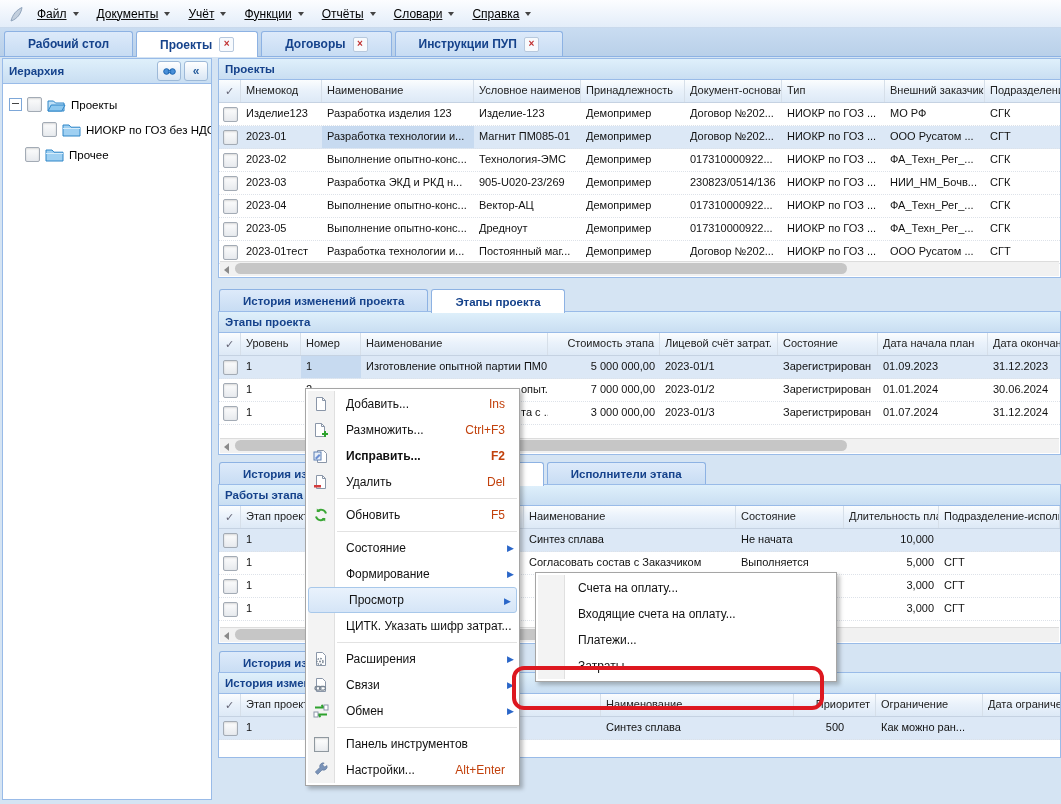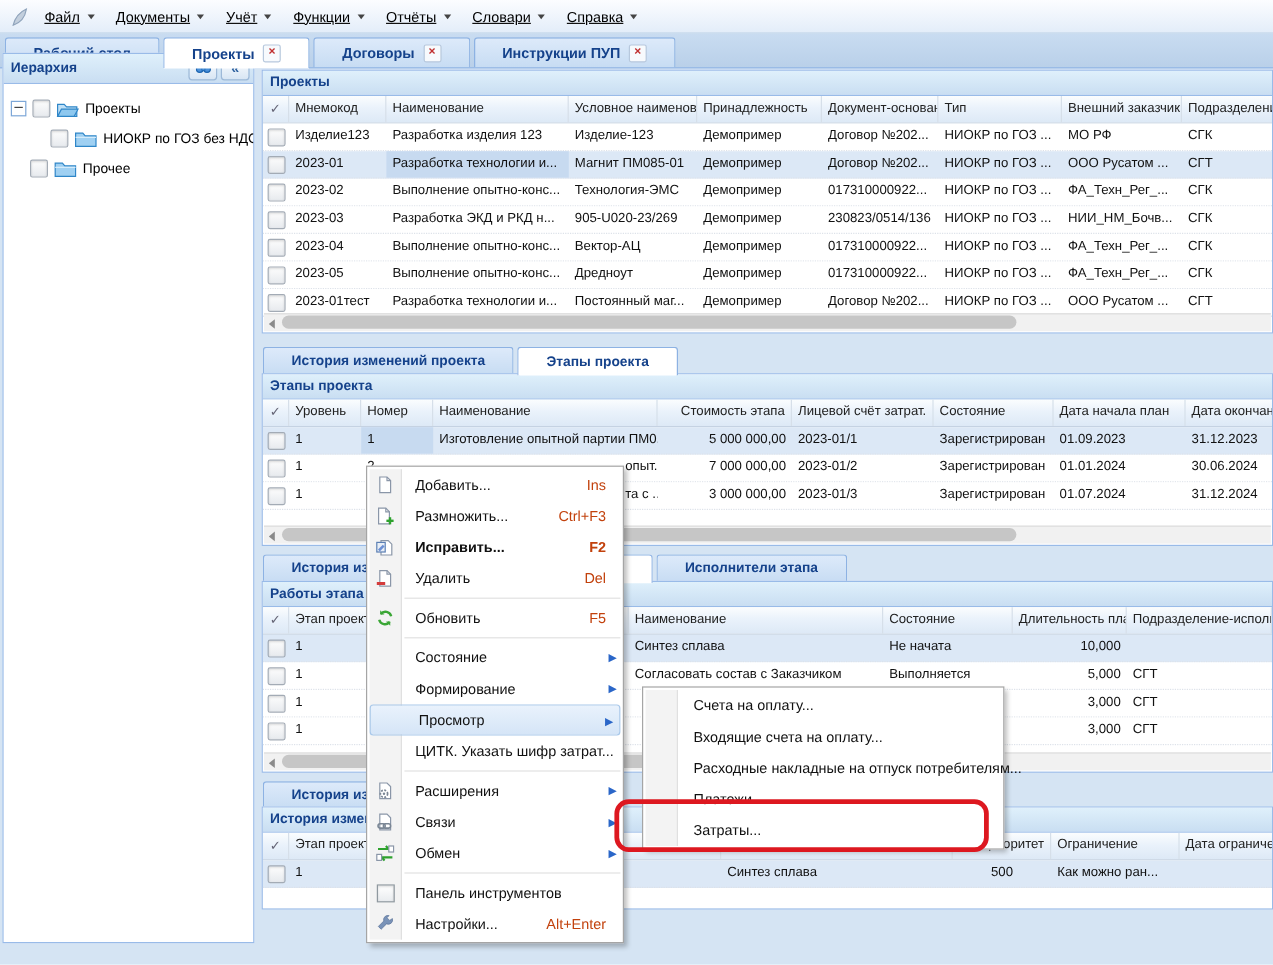--- a/index.html
+++ b/index.html
@@ -23,21 +23,21 @@
   .tclose{width:13px;height:13px;border:1px solid #b7c8dd;border-radius:2px;background:#f7fafd;
           color:#c03030;font-size:10px;font-weight:bold;line-height:11px;text-align:center;}
   .subtabs{position:absolute;display:flex;align-items:flex-end;gap:3px;height:26px;}
   .subtabs .tab{font-size:11.5px;height:22px;}
   .subtabs .tab.active{height:23px;}
   
   .panel{position:absolute;background:#fff;border:1px solid #99bbe8;box-sizing:border-box;overflow:hidden;}
   .panel-hdr{height:20px;background:linear-gradient(#dff0fb,#c9def2);border-bottom:1px solid #99bbe8;
              color:#15428b;font-weight:bold;font-size:11.5px;line-height:20px;padding-left:6px;}
   
-  #sidebar{left:2px;top:44px;width:210px;height:742px;}
+  #sidebar{left:2px;top:58px;width:210px;height:742px;}
   #sidebar .panel-hdr{height:24px;line-height:24px;display:flex;align-items:center;}
   #side-title{flex:1;}
   .side-btn{width:22px;height:18px;border:1px solid #9db9d8;border-radius:3px;margin-right:3px;
             background:linear-gradient(#ffffff,#d8e6f4);display:flex;align-items:center;justify-content:center;
             color:#2a5f9e;font-weight:bold;font-size:12px;line-height:15px;}
   #tree{padding-top:8px;}
   .trow{height:25px;display:flex;align-items:center;gap:5px;}
   .expbox{width:11px;height:11px;border:1px solid #7da7d8;background:#fff;position:relative;flex:none;}
   .expbox::after{content:"";position:absolute;left:2px;right:2px;top:4px;height:1px;background:#444;}
   .cbx{width:13px;height:13px;border:1px solid #a3abb5;border-radius:2px;flex:none;
@@ -612,24 +612,20 @@
       <div class="mitem">
         <span class="mi-icon"></span>
         <span class="mi-label">Счета на оплату...</span>
       </div>
       <div class="mitem">
         <span class="mi-icon"></span>
         <span class="mi-label">Входящие счета на оплату...</span>
       </div>
       <div class="mitem">
         <span class="mi-icon"></span>
-        <span class="mi-label">Расходные накладные на отпуск потребителям...</span>
-      </div>
-      <div class="mitem">
-        <span class="mi-icon"></span>
         <span class="mi-label">Платежи...</span>
       </div>
       <div class="mitem">
         <span class="mi-icon"></span>
         <span class="mi-label">Затраты...</span>
       </div>
     </div>
 
   <div id="annotation"></div>
 </div>

